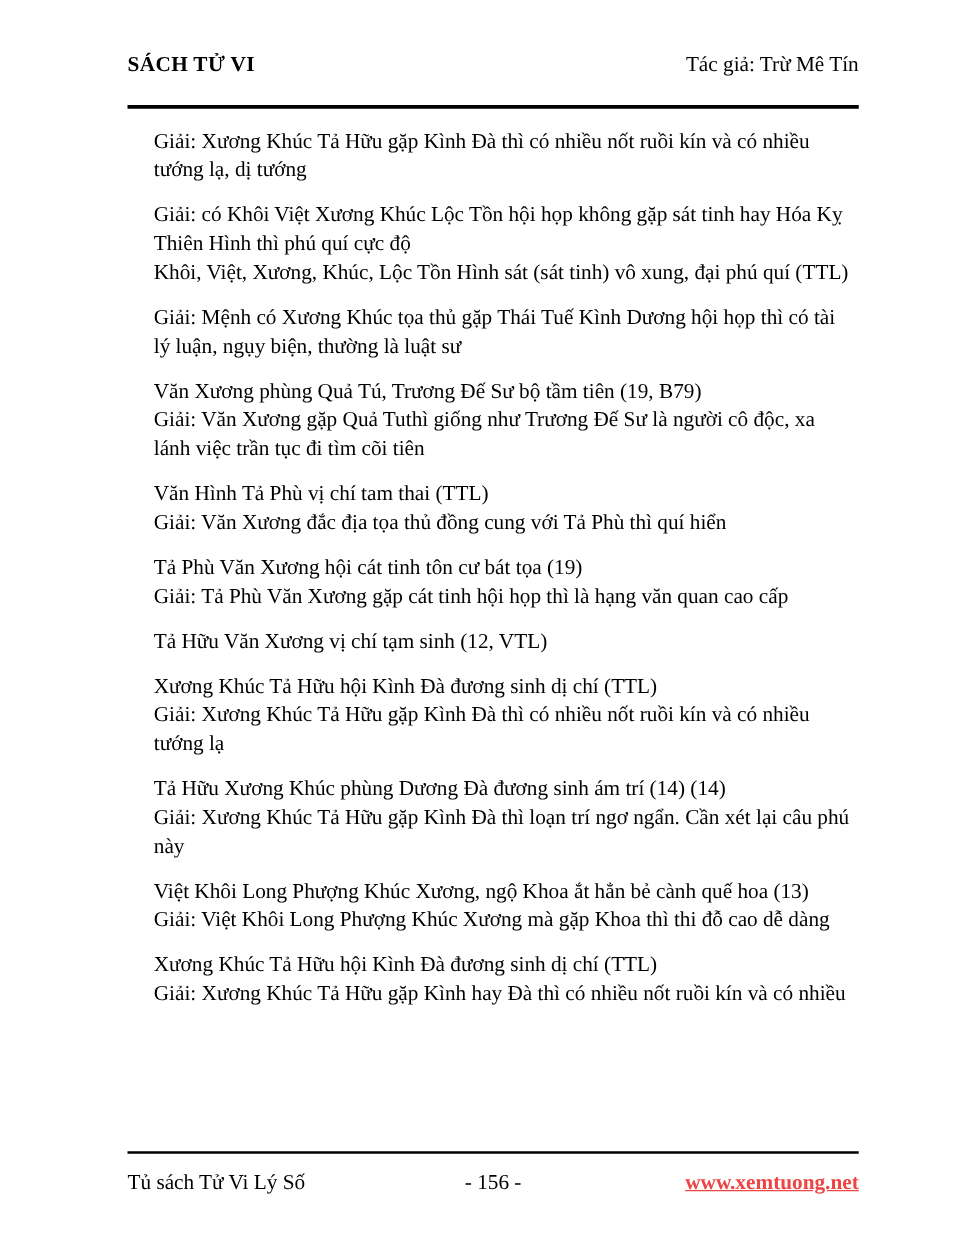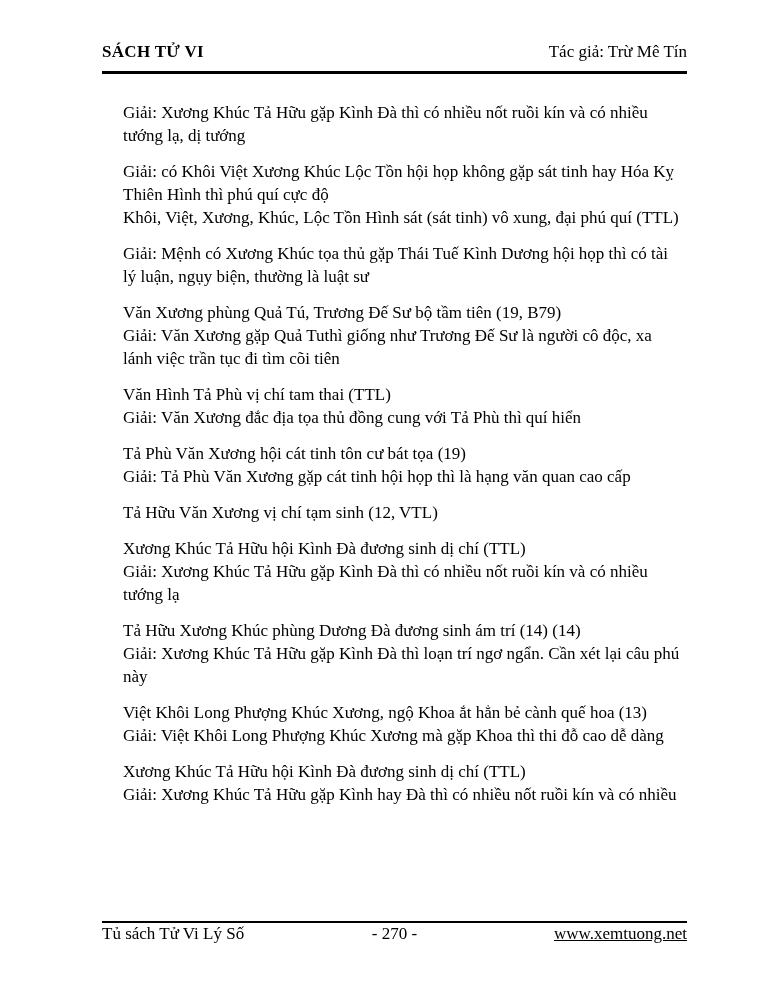--- a/index.html
+++ b/index.html
@@ -19,21 +19,21 @@
   
   .header {
     position: absolute;
     left: 102px;
     right: 78px;
     top: 42px;
     display: flex;
     justify-content: space-between;
     align-items: flex-end;
     border-bottom: 3px solid #000000;
-    padding-bottom: 9px;
+    padding-bottom: 22px;
     font-size: 17px;
     line-height: 20px;
   }
   .header .book-title {
     font-weight: bold;
     letter-spacing: 0.3px;
   }
   
   .body-text {
     position: absolute;
@@ -49,36 +49,37 @@
   .seg {
     margin: 0;
   }
   
   .footer {
     position: absolute;
     left: 102px;
     right: 78px;
     top: 921px;
     border-top: 2px solid #000000;
-    padding-top: 0;
+    padding-top: 12px;
     display: flex;
     justify-content: space-between;
     align-items: baseline;
     font-size: 17px;
     line-height: 21px;
   }
   .footer .col {
     flex: 1;
   }
   .footer .col.center { text-align: center; }
   .footer .col.right  { text-align: right; }
   .footer a.site-link {
-    color: #000000;
+    color: #ef4444;
     text-decoration: underline;
     cursor: pointer;
+    font-weight: bold;
   }
 </style>
 </head>
 <body>
 
 <div class="page">
 
   <div class="header">
     <span class="book-title">SÁCH TỬ VI</span>
     <span class="author">Tác giả: Trừ Mê Tín</span>
@@ -124,19 +125,19 @@
         <div class="seg">Giải: Việt Khôi Long Phượng Khúc Xương mà gặp Khoa thì thi đỗ cao dễ dàng</div>
       </div>
       <div class="para">
         <div class="seg">Xương Khúc Tả Hữu hội Kình Đà đương sinh dị chí (TTL)</div>
         <div class="seg">Giải: Xương Khúc Tả Hữu gặp Kình hay Đà thì có nhiều nốt ruồi kín và có nhiều</div>
       </div>
     </div>
 
   <div class="footer">
     <span class="col left">Tủ sách Tử Vi Lý Số</span>
-    <span class="col center">- 270 -</span>
+    <span class="col center">- 156 -</span>
     <span class="col right">
       <a class="site-link">www.xemtuong.net</a>
     </span>
   </div>
 
 </div>
 
 </body></html>

